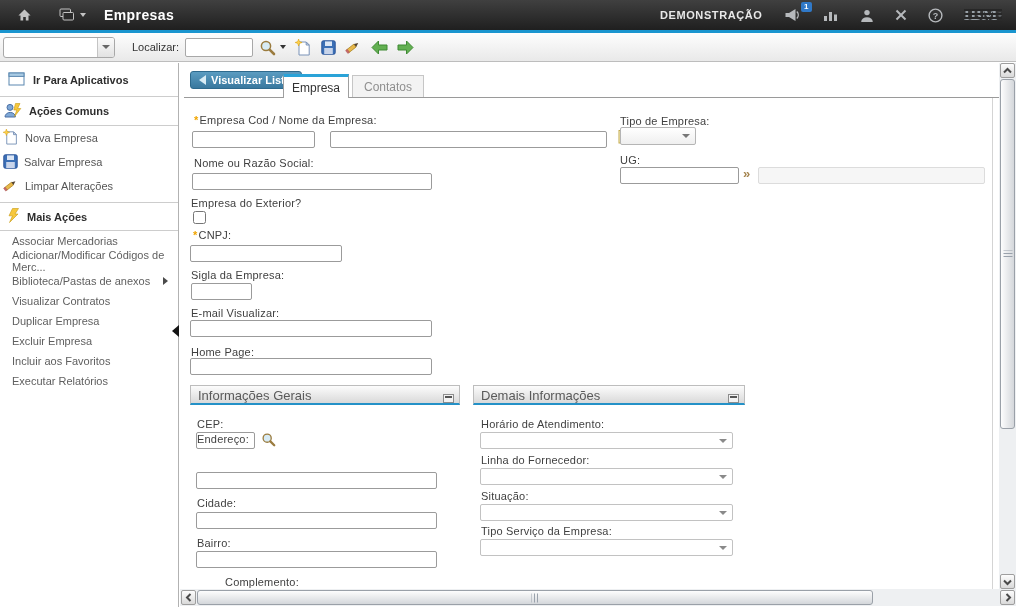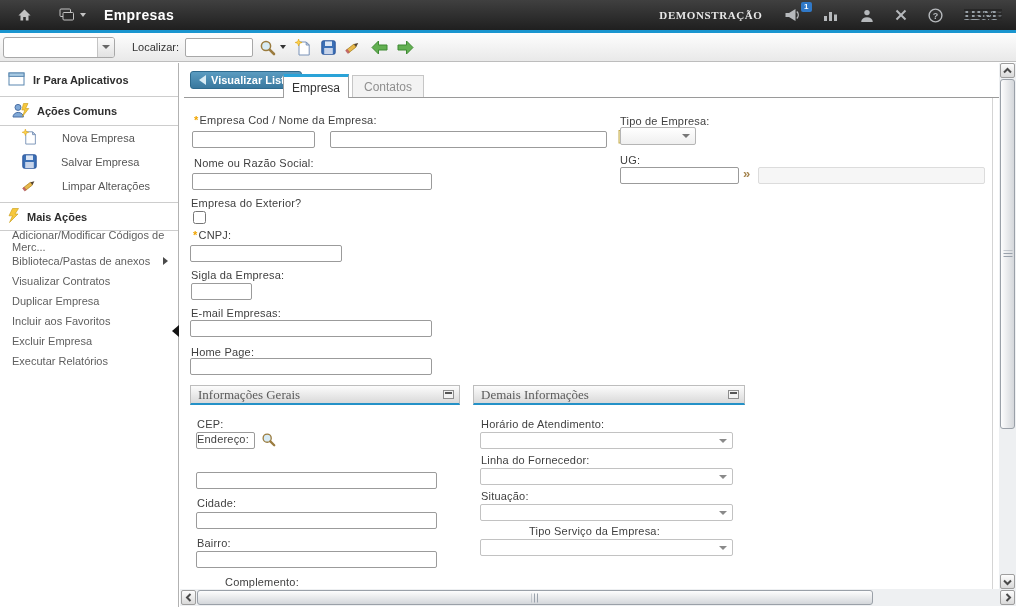--- a/index.html
+++ b/index.html
@@ -7,21 +7,21 @@
     width:1016px;height:607px;position:relative;overflow:hidden;
     background:#fff;font-family:"Liberation Sans",sans-serif;
     -webkit-font-smoothing:antialiased;
   }
   
   .topbar{position:absolute;left:0;top:0;width:100%;height:30px;
     background:linear-gradient(#404040,#1f1f1f);display:flex;align-items:center;}
   .topbar .ticon{display:inline-flex;align-items:center;justify-content:center;}
   .tb-title{color:#fff;font-size:14px;font-weight:bold;letter-spacing:.4px;margin-left:18px;}
   .tb-right{margin-left:auto;display:flex;align-items:center;gap:21px;margin-right:14px;}
-  .tb-env{color:#e8e8e8;font-size:11px;font-weight:bold;letter-spacing:.6px;font-family:Liberation Serif, serif;}
+  .tb-env{color:#e8e8e8;font-size:11px;font-weight:bold;letter-spacing:.6px;}
   .badge-wrap{position:relative;display:inline-flex;}
   .n-badge{position:absolute;top:-6px;right:-10px;background:#3079c8;color:#fff;
     font-size:8px;font-weight:bold;padding:1px 3px;border-radius:2px;line-height:8px;}
   .ibm{position:relative;display:inline-block;font-family:"Liberation Serif",serif;
     font-weight:bold;font-size:17px;color:#97a0a7;line-height:16px;}
   .ibm-stripes{position:absolute;left:0;right:0;top:0;bottom:0;
     background:repeating-linear-gradient(180deg,transparent 0 2px,#272727 2px 4px);}
   .ibm-tm{font-size:6px;color:#97a0a7;vertical-align:bottom;}
   .accent{position:absolute;left:0;top:30px;width:100%;height:3px;background:#1a95cf;}
   
@@ -39,25 +39,25 @@
   .tb-input{width:68px;height:19px;border:1px solid #a8a8a8;border-radius:2px;
     font-size:11px;padding:0 3px;box-sizing:border-box;}
   .tb-ico{display:inline-flex;align-items:center;justify-content:center;margin-left:9px;}
   .mini-caret{width:0;height:0;border-left:3.5px solid transparent;border-right:3.5px solid transparent;
     border-top:4px solid #333;margin-left:4px;}
   
   .sidebar{position:absolute;left:0;top:63px;width:179px;bottom:0;background:#fff;
     border-right:1px solid #b2b2b2;box-sizing:border-box;font-size:11px;}
   .sb-apps{display:flex;align-items:center;gap:8px;padding:9px 8px 8px 8px;
     border-bottom:1px solid #cdcdcd;font-weight:bold;color:#2e2e2e;}
-  .sb-head{display:flex;align-items:center;gap:7px;padding:5px 12px;
+  .sb-head{display:flex;align-items:center;gap:7px;padding:5px 4px;
     border-bottom:1px solid #cdcdcd;font-weight:bold;color:#2e2e2e;}
   .sb-head2{display:flex;align-items:center;gap:7px;padding:5px 8px;margin-top:4px;
     border-top:1px solid #cdcdcd;border-bottom:1px solid #cdcdcd;font-weight:bold;color:#2e2e2e;}
-  .sb-act{display:flex;align-items:center;gap:24px;height:24px;padding-left:22px;color:#555;cursor:default;}
+  .sb-act{display:flex;align-items:center;gap:6px;height:24px;padding-left:3px;color:#555;cursor:default;}
   .sb-item{display:flex;align-items:center;height:20px;padding-left:12px;padding-right:10px;color:#5f5f5f;}
   .sb-sub{margin-left:auto;width:0;height:0;border-top:4px solid transparent;
     border-bottom:4px solid transparent;border-left:5px solid #4a4a4a;}
   .sb-collapse{position:absolute;right:-1px;top:262px;width:0;height:0;
     border-top:6px solid transparent;border-bottom:6px solid transparent;border-right:7px solid #141414;}
   
   .main{position:absolute;left:180px;top:63px;width:836px;height:544px;background:#fff;}
   .abs{position:absolute;}
   .vl-btn{height:18px;display:inline-flex;align-items:center;gap:5px;padding:0 10px 0 8px;
     background:linear-gradient(#5b9cc1,#39789e);border:1px solid #2e6a8d;border-radius:3px;
@@ -76,22 +76,22 @@
     box-sizing:border-box;font-size:11px;padding:0 3px;}
   .ddown{border:1px solid #c2c2c2;border-radius:2px;background:#fff;height:17px;
     box-sizing:border-box;display:flex;align-items:center;}
   .ddown .caret{margin-left:auto;margin-right:5px;border-top-color:#8a8a8a;}
   .sel{border:1px solid #b5b5b5;border-radius:2px;background:linear-gradient(#fff,#efefef);
     height:18px;box-sizing:border-box;display:flex;align-items:center;}
   .sel .caret{margin-left:auto;margin-right:5px;border-top-color:#777;}
   .ro-field{background:#f6f6f6;border:1px solid #dcdcdc;border-radius:2px;height:17px;box-sizing:border-box;}
   .chev2{font-size:13px;font-weight:bold;color:#a5854f;}
   .sec-head{background:linear-gradient(#fcfcfc,#d9d9d9);border:1px solid #bdbdbd;
-    border-bottom:2px solid #2491c7;box-sizing:border-box;display:flex;align-items:center;
-    font-size:13px;color:#5a5a5a;padding-left:7px;font-family:Liberation Serif, serif;}
+    border-bottom:2px solid #2491c7;box-sizing:border-box;display:flex;align-items:flex-end;
+    font-size:13px;color:#5a5a5a;padding-left:7px;}
   .min-btn{margin-left:auto;margin-right:5px;width:11px;height:9px;border:1px solid #8d8d8d;
     background:#f2f2f2;box-sizing:border-box;position:relative;cursor:default;}
   .min-btn::after{content:"";position:absolute;left:1px;right:1px;top:1px;height:2px;background:#555;}
   .cbox{width:13px;height:13px;margin:0;}
   
   .vscroll{position:absolute;left:819px;top:0;width:17px;height:526px;background:#eef0f2;}
   .hscroll{position:absolute;left:0;top:526px;width:836px;height:17px;background:#eef0f2;}
   .sbtn{position:absolute;background:linear-gradient(#fdfdfd,#d9d9d9);border:1px solid #9e9e9e;
     border-radius:2px;box-sizing:border-box;display:flex;align-items:center;justify-content:center;}
   .vthumb{position:absolute;left:1px;width:15px;background:linear-gradient(90deg,#fdfdfd,#d4d7db);
@@ -271,37 +271,40 @@
   <div class="sb-head2">
     <span>
       <svg width="12" height="15" viewBox="0 0 12 15">
           <polygon points="4.5,0.5 10.5,0.5 7,6 10,6 1.5,14.5 4.5,7.8 1,7.8" fill="#f7c83d" stroke="#c79a10" stroke-width="0.6"></polygon>
         </svg>
     </span>
     <span>Mais Ações</span>
   </div>
 
   <div class="sb-item">
+      <span>Associar Mercadorias</span>
+    </div>
+  <div class="sb-item">
       <span>Adicionar/Modificar Códigos de Merc...</span>
     </div>
   <div class="sb-item">
     <span>Biblioteca/Pastas de anexos</span>
     <span class="sb-sub"></span>
   </div>
   <div class="sb-item">
       <span>Visualizar Contratos</span>
     </div>
   <div class="sb-item">
       <span>Duplicar Empresa</span>
     </div>
   <div class="sb-item">
+      <span>Excluir Empresa</span>
+    </div>
+  <div class="sb-item">
       <span>Incluir aos Favoritos</span>
-    </div>
-  <div class="sb-item">
-      <span>Excluir Empresa</span>
     </div>
   <div class="sb-item">
       <span>Executar Relatórios</span>
     </div>
 
   <span class="sb-collapse"></span>
 </div>
 
 <div class="main">
 
@@ -341,21 +344,21 @@
   <input class="abs cbox" type="checkbox" style="left: 13px; top: 148px;">
 
   <div class="abs lbl" style="left:13px;top:166px;">
     <span class="req">*</span><span>CNPJ:</span>
   </div>
   <input class="abs inp" type="text" style="left: 10px; top: 182px; width: 152px;">
 
   <div class="abs lbl" style="left:11px;top:206px;">Sigla da Empresa:</div>
   <input class="abs inp" type="text" style="left: 11px; top: 220px; width: 61px;">
 
-  <div class="abs lbl" style="left:11px;top:244px;">E-mail Empresas:</div>
+  <div class="abs lbl" style="left:11px;top:244px;">E-mail Visualizar:</div>
   <input class="abs inp" type="text" style="left: 10px; top: 257px; width: 242px;">
 
   <div class="abs lbl" style="left:11px;top:283px;">Home Page:</div>
   <input class="abs inp" type="text" style="left: 10px; top: 295px; width: 242px;">
 
   <div class="abs lbl" style="left:440px;top:52px;">Tipo de Empresa:</div>
   <div class="abs sel" style="left:440px;top:64px;width:76px;">
     <span class="caret"></span>
   </div>
 
@@ -393,21 +396,21 @@
       <span class="caret"></span>
     </div>
   <div class="abs lbl" style="left:301px;top:391px;">Linha do Fornecedor:</div>
   <div class="abs ddown" style="left:300px;top:405px;width:253px;">
       <span class="caret"></span>
     </div>
   <div class="abs lbl" style="left:301px;top:427px;">Situação:</div>
   <div class="abs ddown" style="left:300px;top:441px;width:253px;">
       <span class="caret"></span>
     </div>
-  <div class="abs lbl" style="left:301px;top:462px;margin-left:48px;">Tipo Serviço da Empresa:</div>
+  <div class="abs lbl" style="left:301px;top:462px;">Tipo Serviço da Empresa:</div>
   <div class="abs ddown" style="left:300px;top:476px;width:253px;">
       <span class="caret"></span>
     </div>
 
   <div class="vscroll">
     <div class="sbtn" style="left:1px;top:0;width:15px;height:15px;">
       <svg width="9" height="8">
           <polyline points="1,5.5 4.5,2 8,5.5" fill="none" stroke="#4a4a4a" stroke-width="2"></polyline>
         </svg>
     </div>

